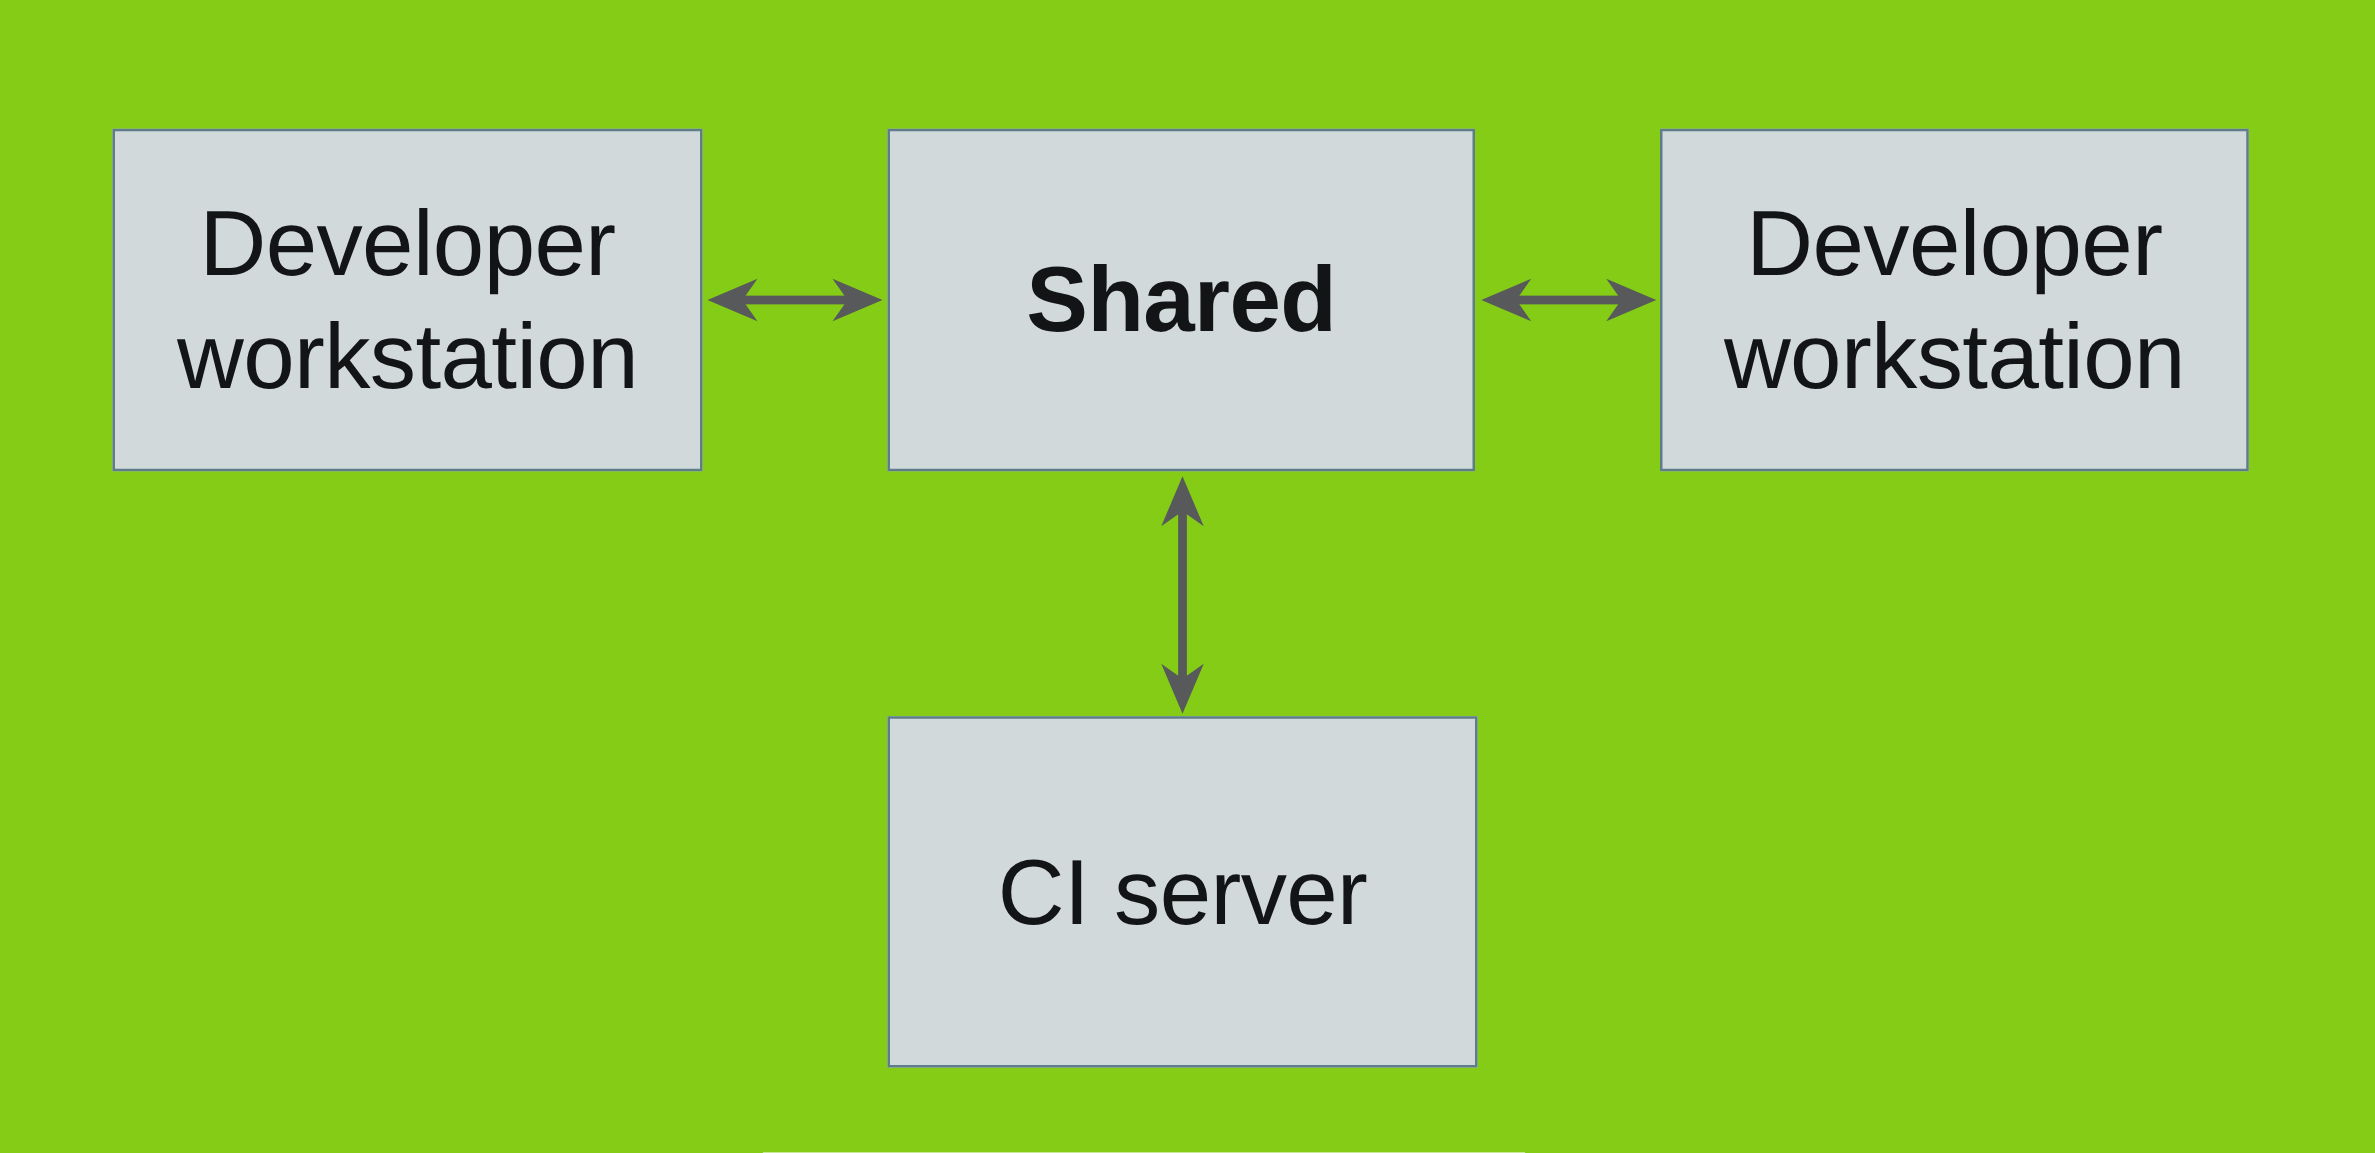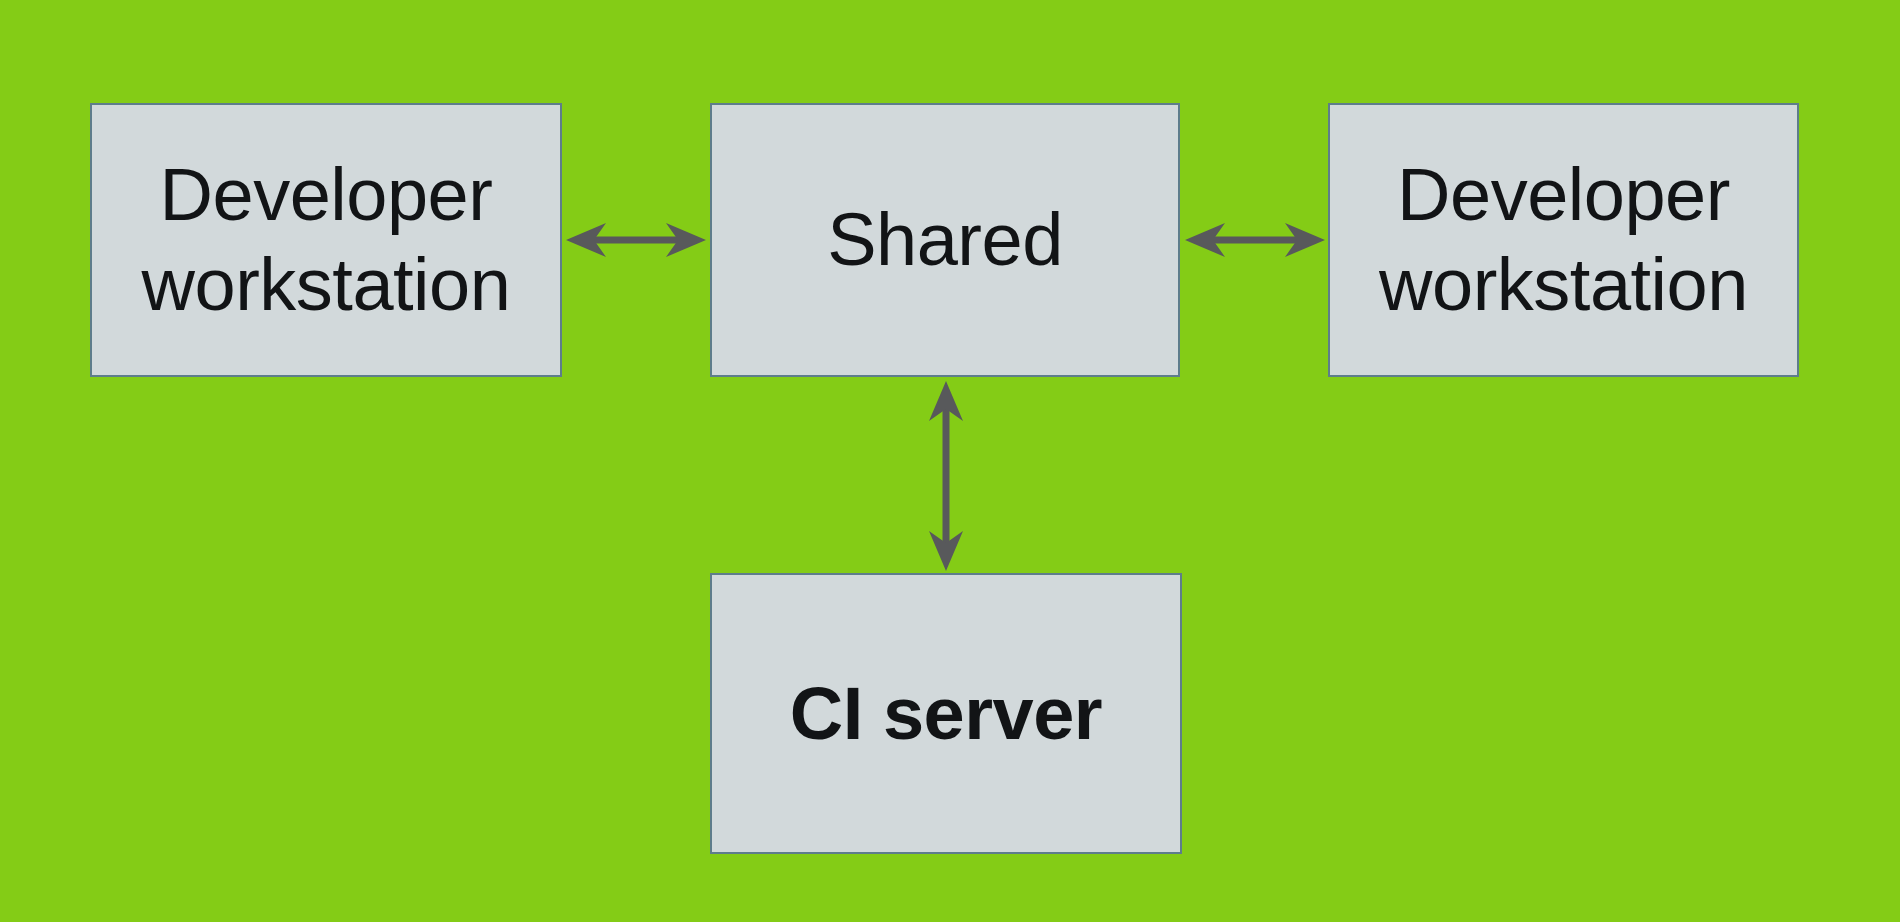--- a/index.html
+++ b/index.html
@@ -25,23 +25,23 @@
     align-items: center;
     justify-content: center;
     text-align: center;
     color: #121416;
     font-size: 74px;
     line-height: 1.21;
     letter-spacing: -0.5px;
     white-space: nowrap;
   }
   .node-dev-left   { left: 90px;   top: 103px; width: 472px; height: 274px; }
-  .node-cache      { left: 710px;  top: 103px; width: 470px; height: 274px; }
+  .node-cache      { left: 710px;  top: 103px; width: 470px; height: 274px; font-weight: bold; }
   .node-dev-right  { left: 1328px; top: 103px; width: 471px; height: 274px; }
-  .node-ci         { left: 710px;  top: 573px; width: 472px; height: 281px; font-weight: bold; }
+  .node-ci         { left: 710px;  top: 573px; width: 472px; height: 281px; }
   .edges-layer {
     position: absolute;
     left: 0; top: 0;
     width: 1900px;
     height: 922px;
     pointer-events: none;
   }
 </style>
 </head>
 <body>

